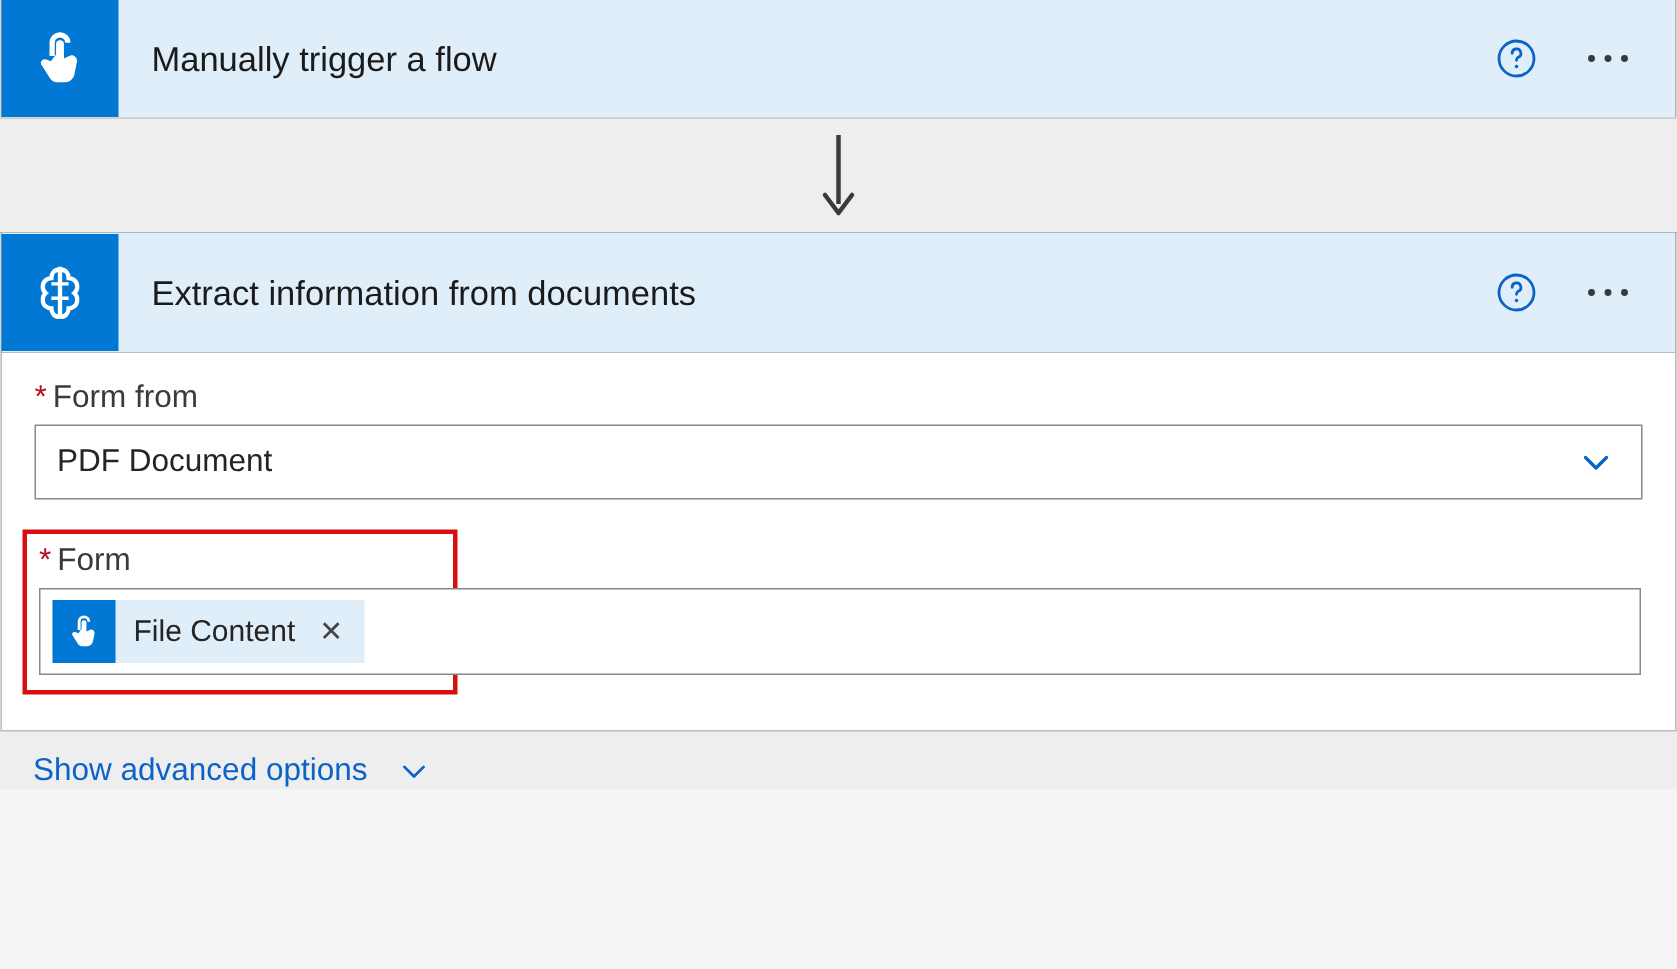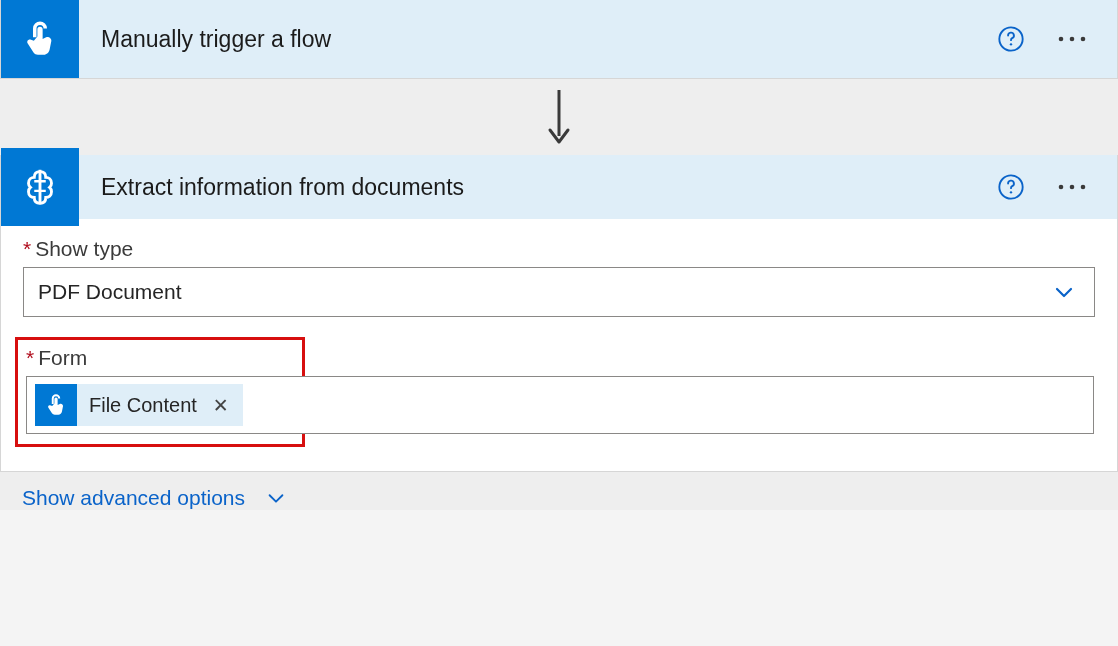--- a/index.html
+++ b/index.html
@@ -21,21 +21,21 @@
     border-top: none;
     background: #0f172a;
   }
   .card-header {
     display: flex;
     align-items: center;
     background: #dfeef8;
     height: 78px;
     position: relative;
   }
-  .card-header.second { height: 64px; justify-content: center; }
+  .card-header.second { height: 80px; justify-content: center; }
   .icon-tile {
     width: 78px;
     height: 78px;
     background: #0078d4;
     display: flex;
     align-items: center;
     justify-content: center;
     flex-shrink: 0;
   }
   .card-title {
@@ -215,21 +215,21 @@
             <circle cx="26" cy="5" r="2.3" fill="#3a3a3a"></circle>
           </svg>
         </span>
       </div>
     </div>
 
     <div class="form-body">
 
 
       <div class="field">
-        <label class="field-label"><span class="req">*</span><span>Show type</span></label>
+        <label class="field-label"><span class="req">*</span><span>Form from</span></label>
         <div class="field-control">
           <span class="field-value">PDF Document</span>
           <span class="control-icon">
             <svg width="24" height="24" viewBox="0 0 24 24">
                 <path d="M5 9l7 7 7-7" stroke="#0a63c9" stroke-width="2.2" fill="none" stroke-linecap="round" stroke-linejoin="round"></path>
               </svg>
           </span>
         </div>
       </div>
 

